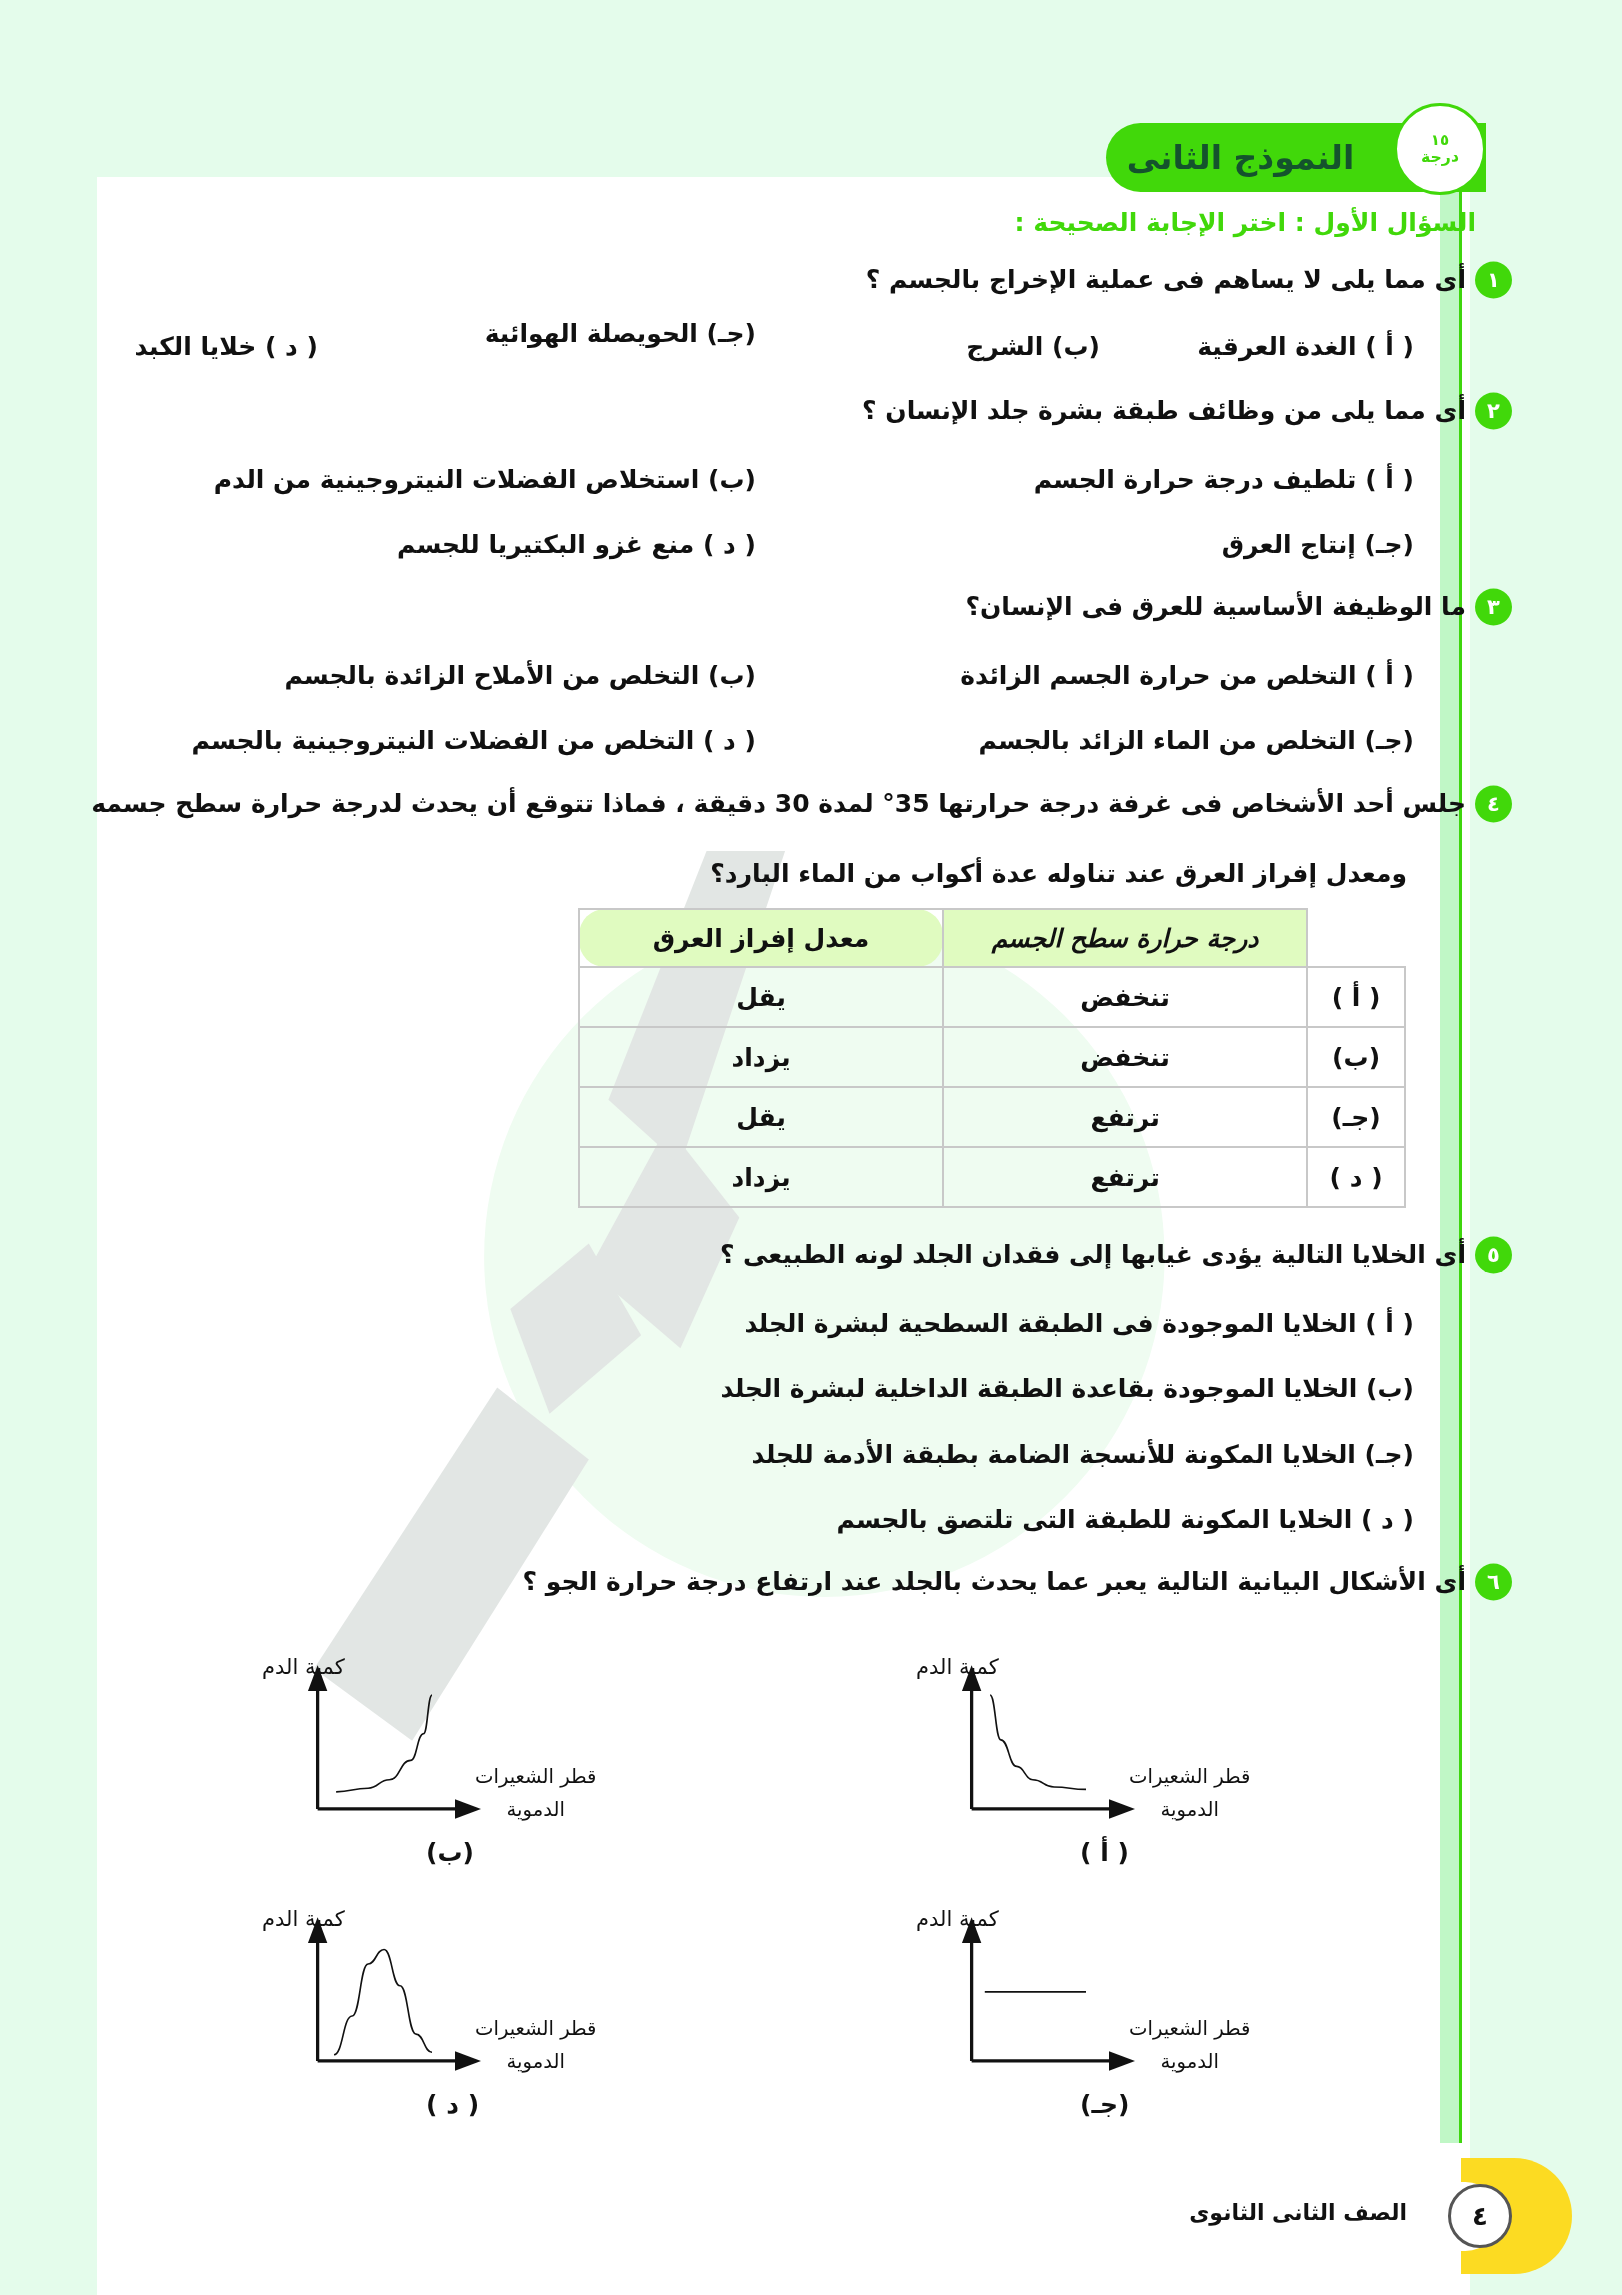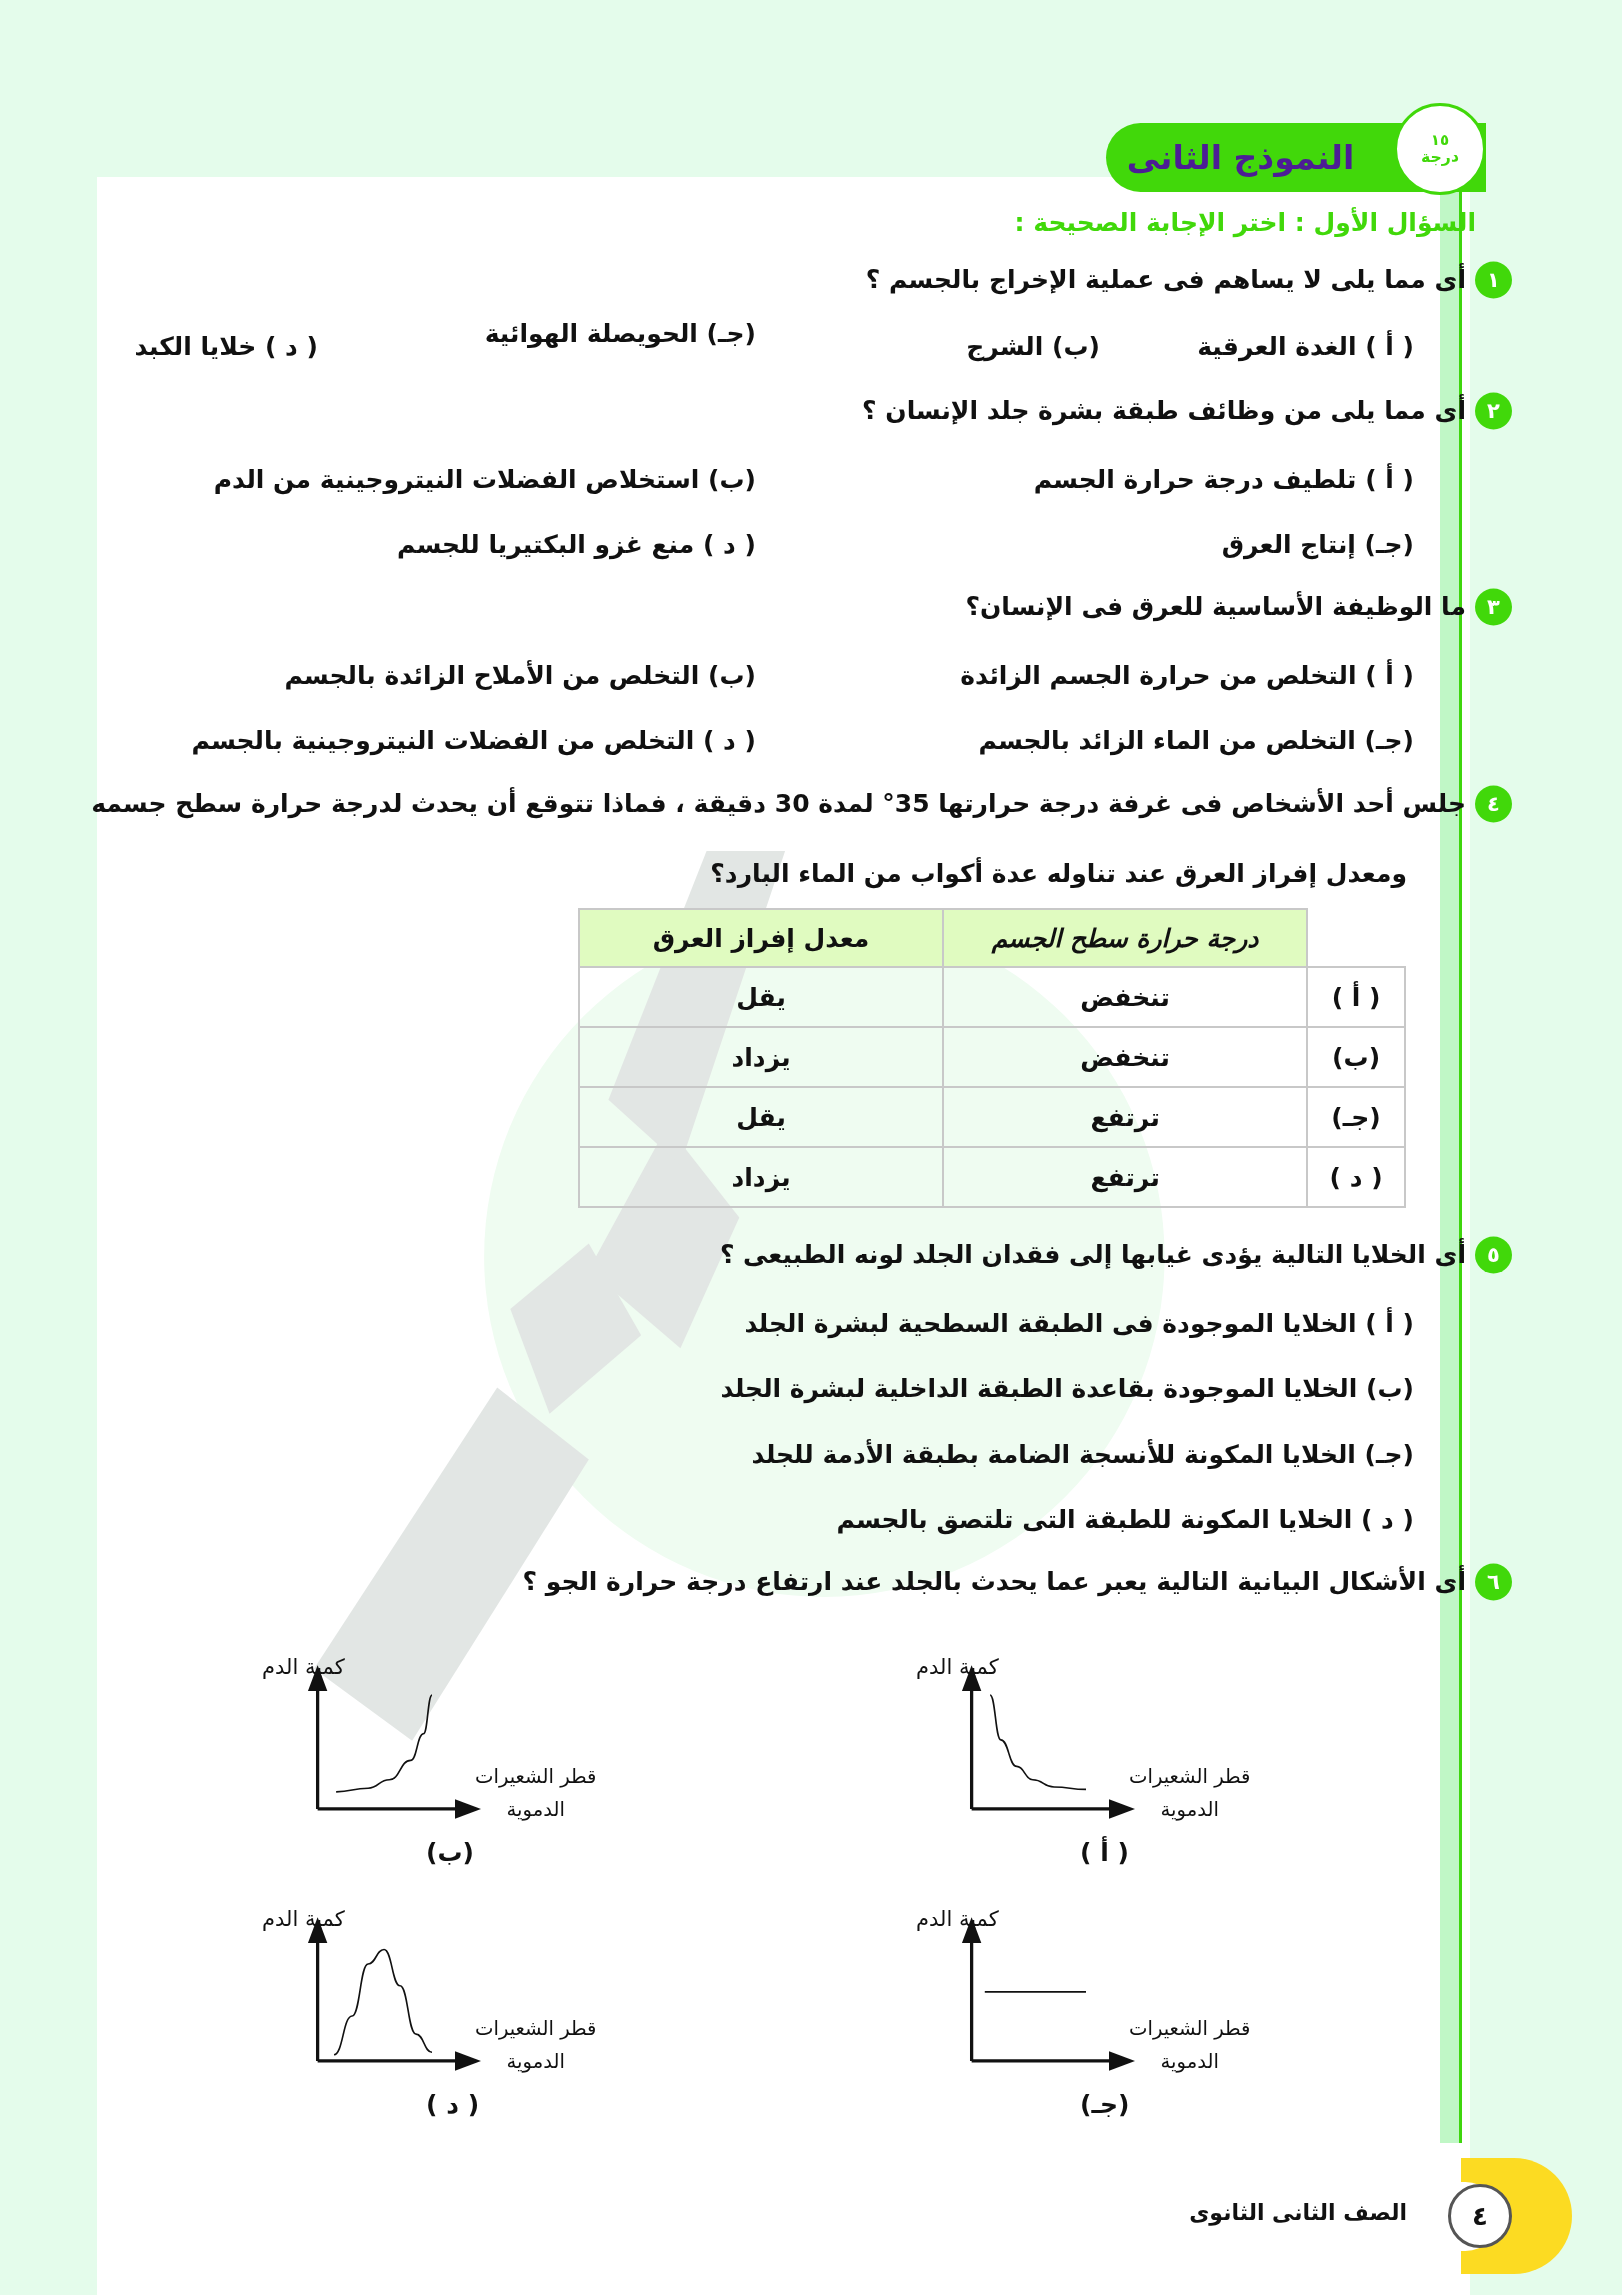--- a/index.html
+++ b/index.html
@@ -24,21 +24,21 @@
     background: #3fd60d;
   }
   
   .banner {
     position: absolute; left: 1106px; top: 123px; width: 380px; height: 69px;
     background: #41d80a; border-radius: 35px 0 0 35px;
     display: flex; align-items: center; justify-content: center;
     padding-right: 111px;
   }
   .banner-title {
-    color: #4c1d95; font-weight: bold; font-size: 33px; direction: rtl; text-align: right;
+    color: #14532d; font-weight: bold; font-size: 33px; direction: rtl; text-align: right;
   }
   .banner-tail {
     position: absolute; left: 1427px; top: 118px; width: 39px; height: 72px;
     background: #41d80a; border-radius: 0 39px 0 0;
   }
   .score-badge {
     position: absolute; left: 1394px; top: 103px; width: 92px; height: 92px;
     border-radius: 50%; background: #fff; border: 3.9px solid #41d80a;
     display: flex; flex-direction: column; align-items: center; justify-content: center;
     color: #41d80a; font-weight: bold; line-height: 1.05;
@@ -70,21 +70,21 @@
     position: absolute; left: 578px; top: 908px; width: 828px;
     border-collapse: collapse; font-size: 25px; font-weight: bold;
   }
   .tbl td, .tbl th {
     border: 2px solid #c8c8c8; text-align: center; height: 60px;
   }
   .tbl th { background: #e0fbc0; font-weight: bold; height: 58px; }
   .tbl .blank { border: none; background: transparent; }
   .tbl .c-label { width: 98px; }
   .tbl .c-temp { width: 365px; font-style: italic; }
-  .tbl .c-sweat { width: 365px; }
+  .tbl .c-sweat { width: 365px; border-radius: 26px; }
 
   
   .graph { position: absolute; width: 366px; height: 262px; }
   .graph svg { position: absolute; left: 0; top: 0; }
   .g-ylabel { position: absolute; font-size: 21px; white-space: nowrap; }
   .g-xlabel { position: absolute; font-size: 19.6px; text-align: center; line-height: 1.7; white-space: nowrap; }
   .g-caption { position: absolute; font-size: 25px; font-weight: bold; }
 
   
   .watermark { position: absolute; left: 314px; top: 851px; width: 916px; height: 916px; pointer-events: none; }

